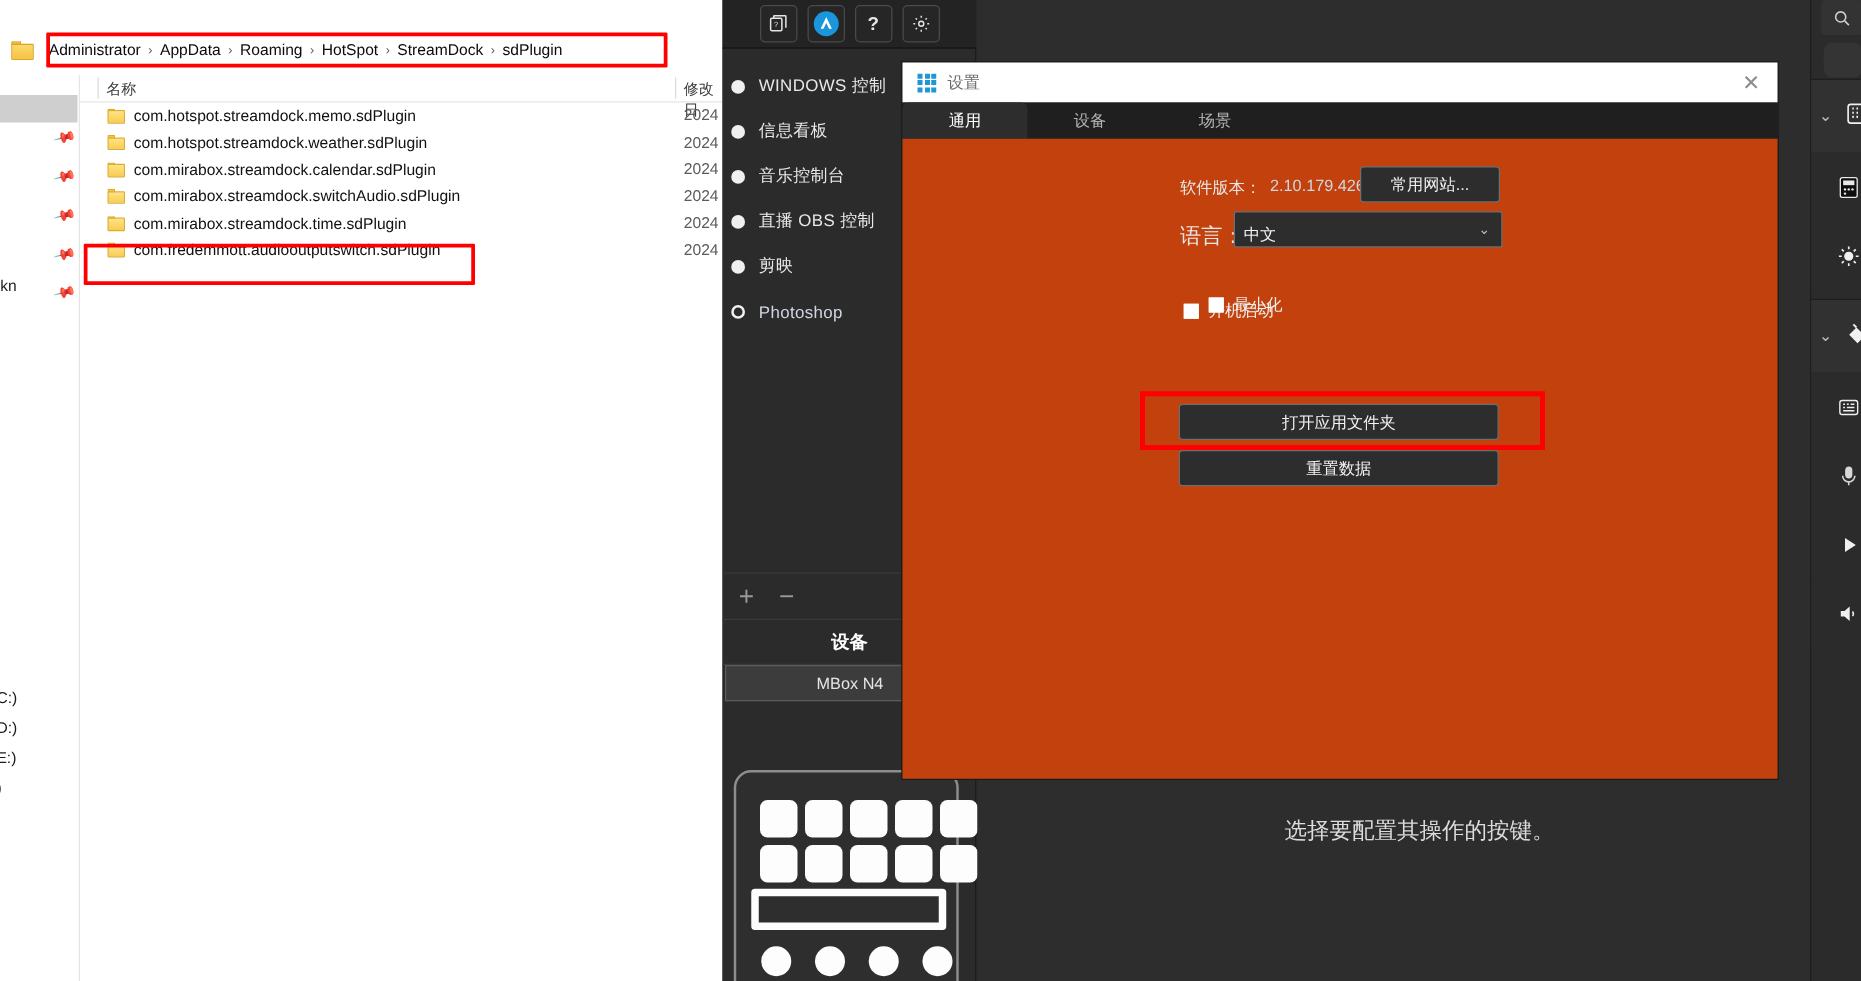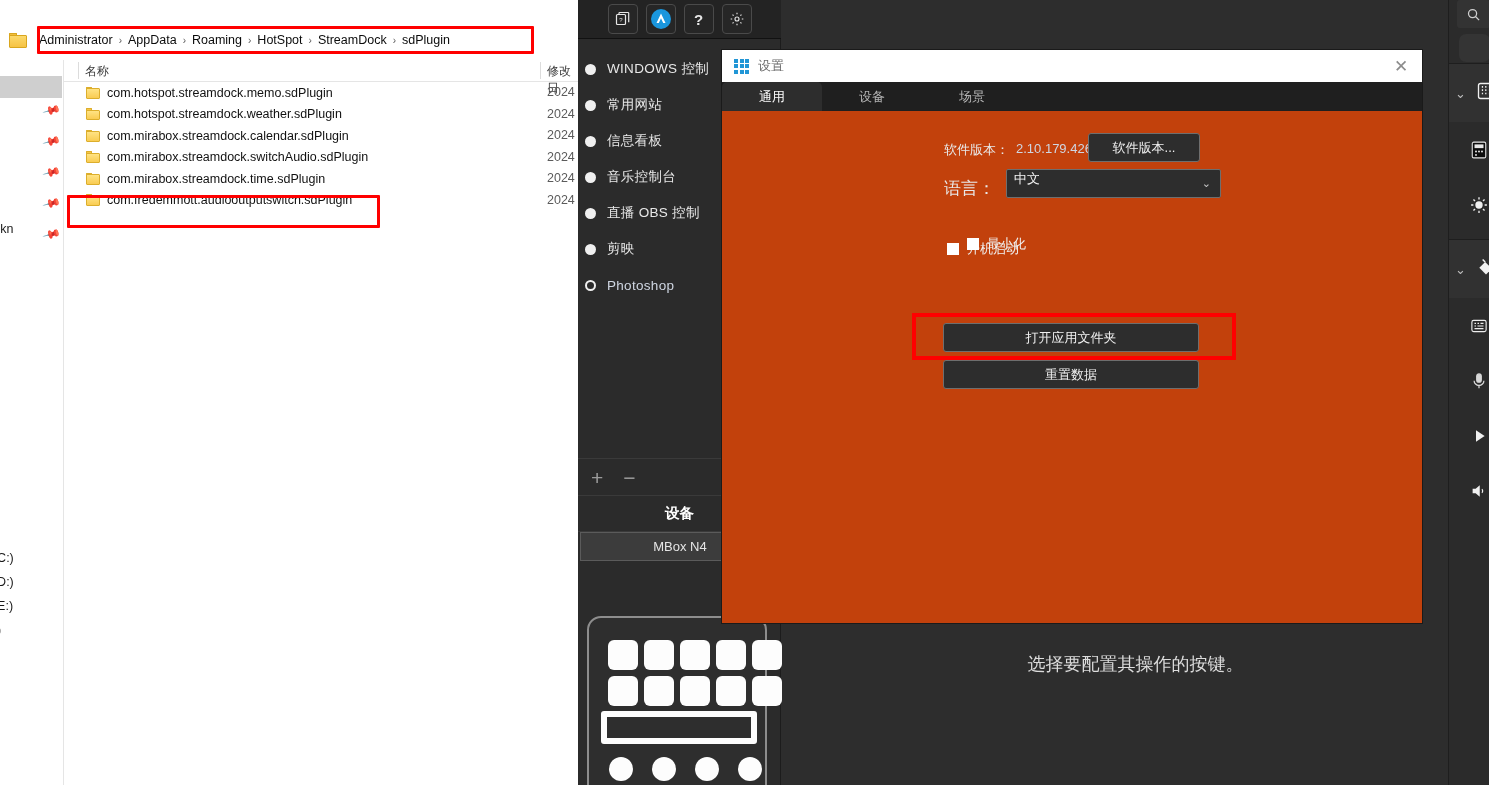--- a/index.html
+++ b/index.html
@@ -291,21 +291,21 @@
   .lbl-lang {
     position: absolute; left: 222px; top: 66px;
     font-size: 17px; color: #e8e8e8;
   }
   .sel-lang {
     position: absolute; left: 265px; top: 58px;
     width: 215px; height: 29px;
     border: 1px solid #6e6e6e; border-radius: 2px;
     background: #2d2d2d; color: #f3f3f3; font-size: 13px;
     padding-left: 7px;
-    display: flex; align-items: flex-start; margin-left: 19px;
+    display: flex; align-items: flex-end;
   }
   .sel-lang .chev {
     position: absolute; right: 9px; top: 7px;
     color: #c8c8c8; font-size: 11px;
   }
   .chk-row {
     position: absolute;
     display: flex; align-items: center; gap: 8px;
     font-size: 13px; color: #f0f0f0;
   }
@@ -493,24 +493,20 @@
     </div>
 
     <div class="app-left">
       <div class="profile-list">
         <div class="profile-item">
           <span class="radio"></span>
           <span>WINDOWS 控制</span>
         </div>
         <div class="profile-item">
           <span class="radio"></span>
-          <span>常用网站</span>
-        </div>
-        <div class="profile-item">
-          <span class="radio"></span>
           <span>信息看板</span>
         </div>
         <div class="profile-item">
           <span class="radio"></span>
           <span>音乐控制台</span>
         </div>
         <div class="profile-item">
           <span class="radio"></span>
           <span>直播 OBS 控制</span>
         </div>
@@ -579,21 +575,21 @@
 
     <div class="dlg-tabs">
       <div class="dlg-tab active">通用</div>
       <div class="dlg-tab">设备</div>
       <div class="dlg-tab">场景</div>
     </div>
 
     <div class="dlg-body">
       <div class="lbl-version">软件版本：</div>
       <div class="val-version">2.10.179.426</div>
-      <div class="btn-update">软件版本...</div>
+      <div class="btn-update">常用网站...</div>
 
       <div class="lbl-lang">语言：</div>
       <div class="sel-lang">
         <span>中文</span>
         <span class="chev">⌄</span>
       </div>
 
       <div class="chk-row chk-boot">
         <span class="chkbox"></span>
         <span>开机启动</span>

